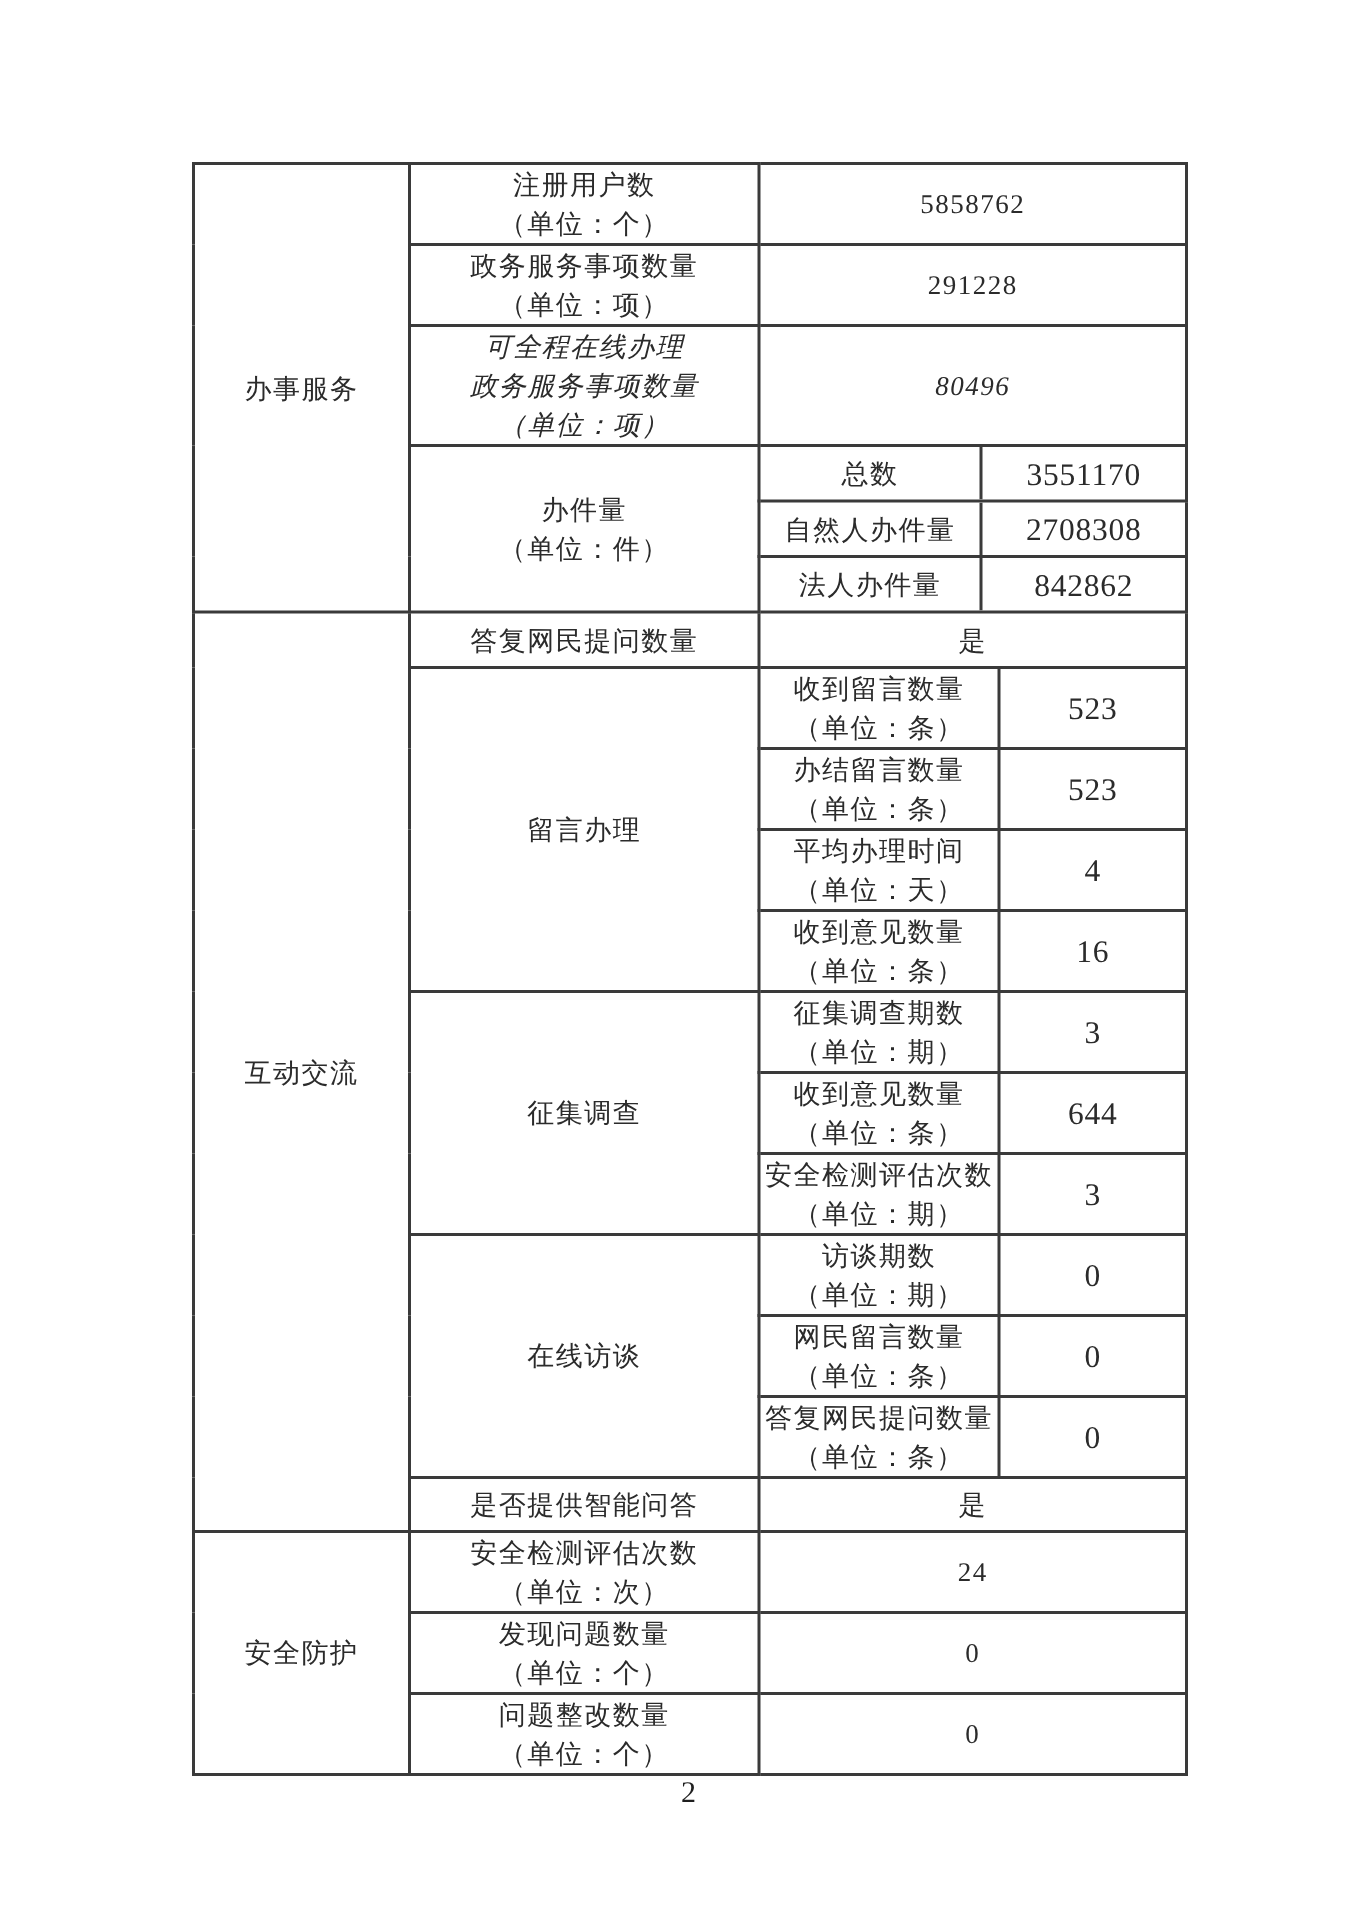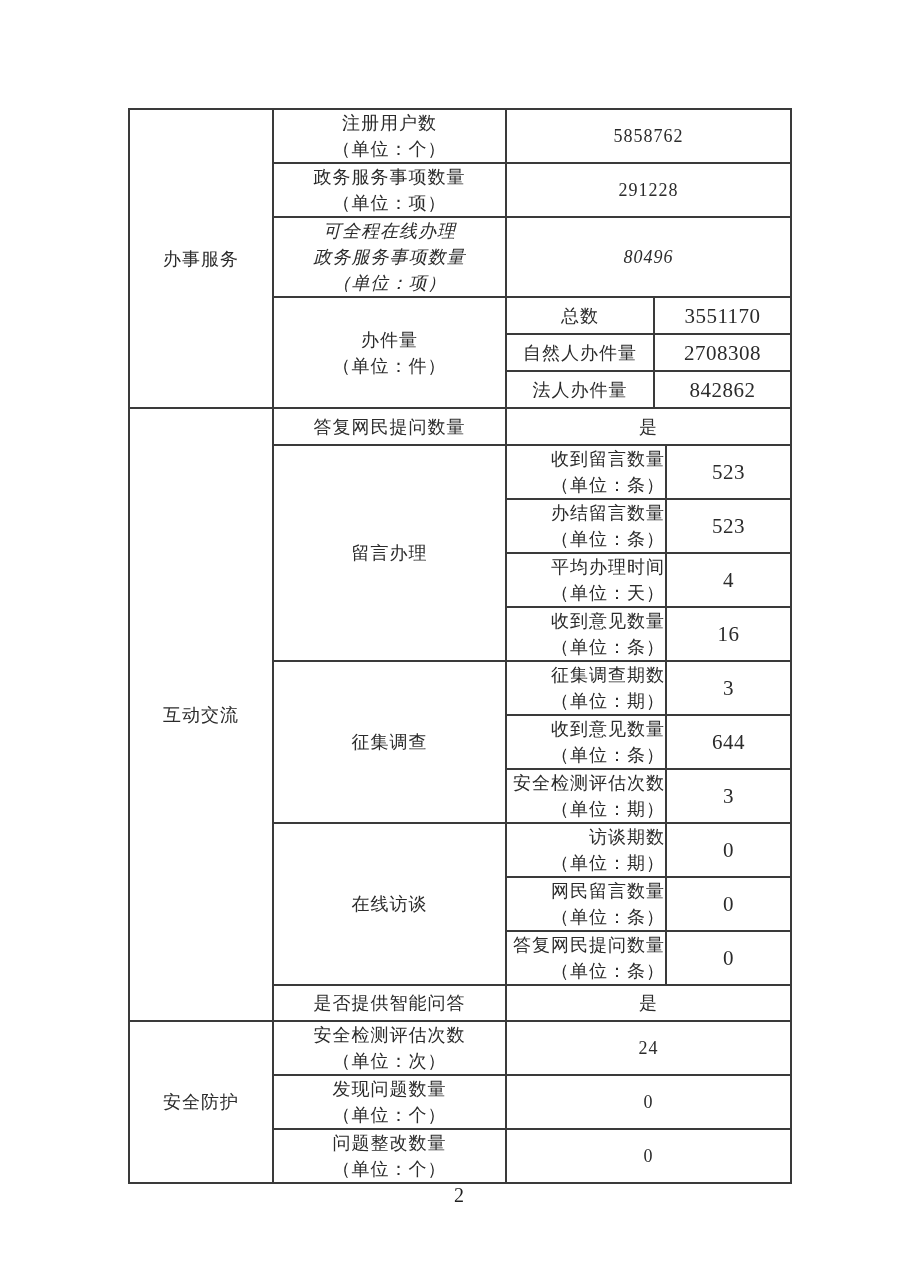--- a/index.html
+++ b/index.html
@@ -64,21 +64,21 @@
   }
   .sp-l {
     display: flex;
     flex-direction: column;
     justify-content: center;
     text-align: center;
     border-right: 2px solid #3a3a3a;
     box-sizing: border-box;
   }
   .sp-l.w148 { width: 148px; }
-  .sp-l.w160 { width: 160px; align-items: flex-end; }
+  .sp-l.w160 { width: 160px; }
   .sp-r {
     flex: 1;
     display: flex;
     align-items: center;
     justify-content: center;
   }
   td.h35 { height: 35px; font-family: Liberation Serif, serif; }
   td.h52 { height: 52px; }
 
   .page-number {

